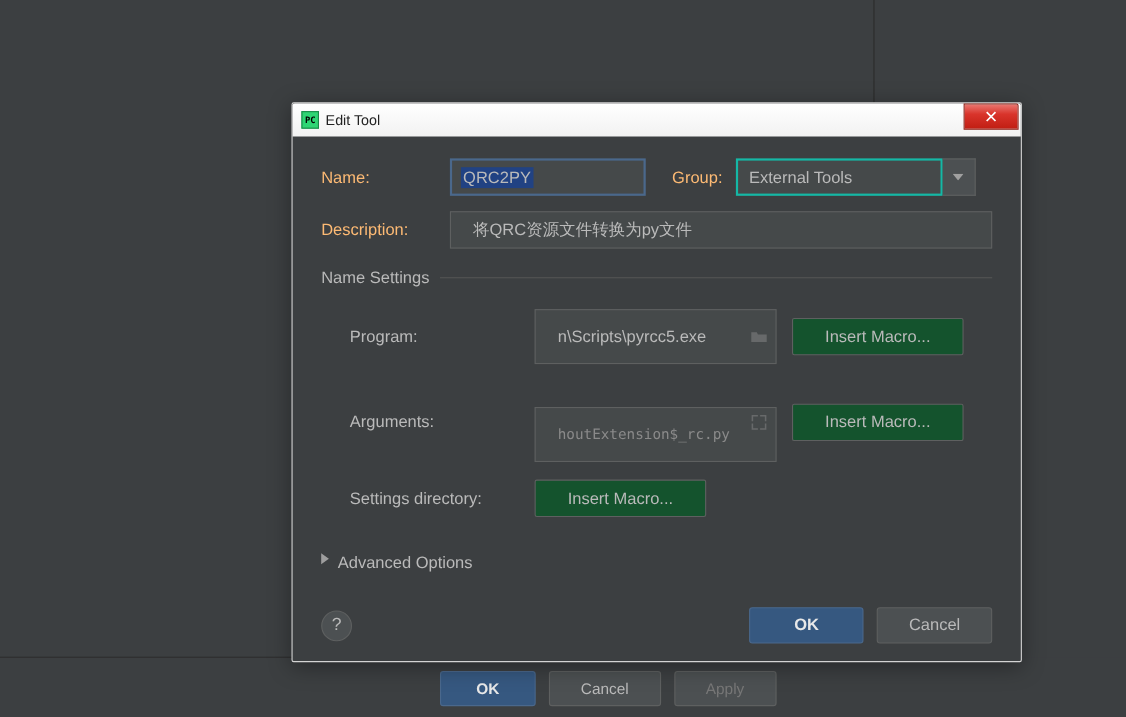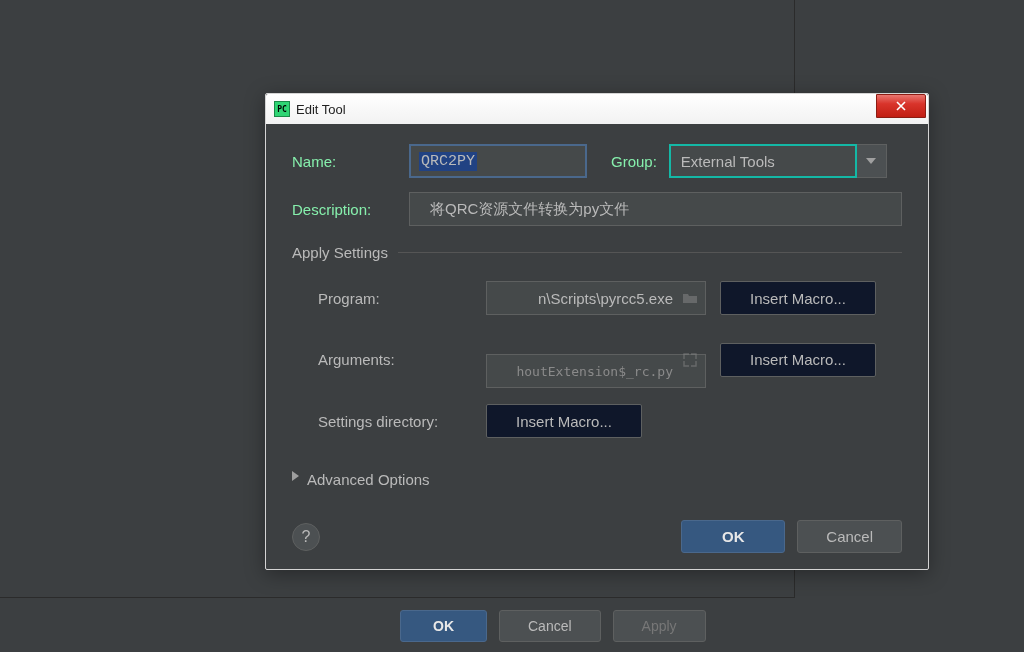--- a/index.html
+++ b/index.html
@@ -147,21 +147,21 @@
     }
     
     .row {
       display: flex;
       align-items: center;
       margin-bottom: 14px;
       gap: 12px;
     }
     
     .label {
-      color: #86efac;
+      color: #fdba74;
       font-size: 15px;
       flex-shrink: 0;
     }
     
     .name-label {
       width: 105px;
     }
     
     .group-label {
       margin-left: 12px;
@@ -178,21 +178,20 @@
     }
     
     .name-input-display {
       background: #45494a;
       border: 2px solid #4a688c;
       height: 34px;
       display: flex;
       align-items: center;
       padding: 0 8px;
       width: 178px;
-      font-family: Liberation Mono, monospace;
     }
     
     .name-selected {
       background: #214283;
       color: #bababa;
       font-size: 15px;
       padding: 1px 2px;
     }
     
     .combo {
@@ -271,23 +270,22 @@
       color: #bababa;
     }
     
     .tool-input-wrap {
       position: relative;
       width: 220px;
     }
     
     .tool-input {
       width: 100%;
-      height: 34px;
+      height: 50px;
       padding-right: 32px;
-      text-align: right;
     }
     
     .tool-input.mono {
       font-family: "Consolas", monospace;
       font-size: 13px;
       color: #8a8a8a;
       margin-top: 23px;
     }
     
     .field-icon {
@@ -296,21 +294,21 @@
       top: 50%;
       transform: translateY(-50%);
       width: 16px;
       height: 14px;
       opacity: 0.5;
     }
     
     .macro-btn {
       width: 156px;
       height: 34px;
-      background: #0f172a;
+      background: #14532d;
       border: 1px solid #5e6060;
       color: #bababa;
       font-size: 15px;
       display: flex;
       align-items: center;
       justify-content: center;
       border-radius: 2px;
     }
     
     .advanced-row {
@@ -415,21 +413,21 @@
         </div>
       </div>
     </div>
 
     <div class="row">
       <span class="label desc-label">Description:</span>
       <input class="text-input desc-input" value="将QRC资源文件转换为py文件" style="">
     </div>
 
     <div class="section-header">
-      <span class="section-title">Apply Settings</span>
+      <span class="section-title">Name Settings</span>
       <div class="section-line"></div>
     </div>
 
     <div class="tool-row">
       <span class="tool-label">Program:</span>
       <div class="tool-input-wrap">
         <input class="text-input tool-input" value="n\Scripts\pyrcc5.exe" style="">
         <svg class="field-icon" viewBox="0 0 16 14">
           <path d="M1 3 L1 12 L15 12 L15 5 L7 5 L6 3 Z" fill="#8a8a8a"></path>
         </svg>

